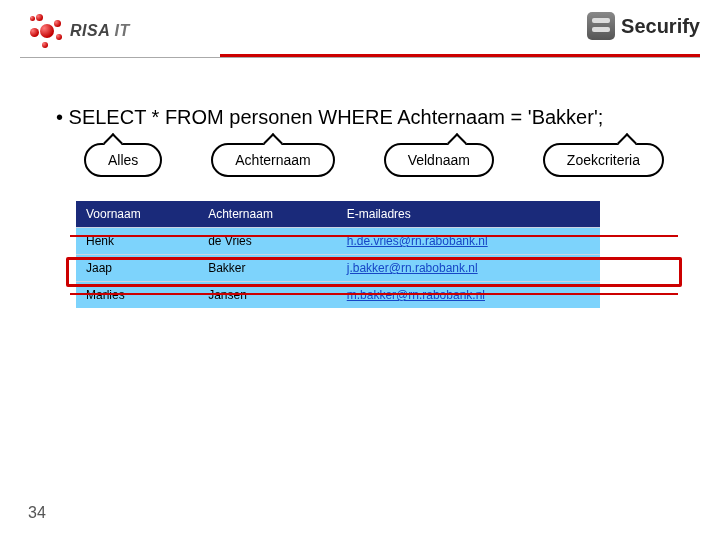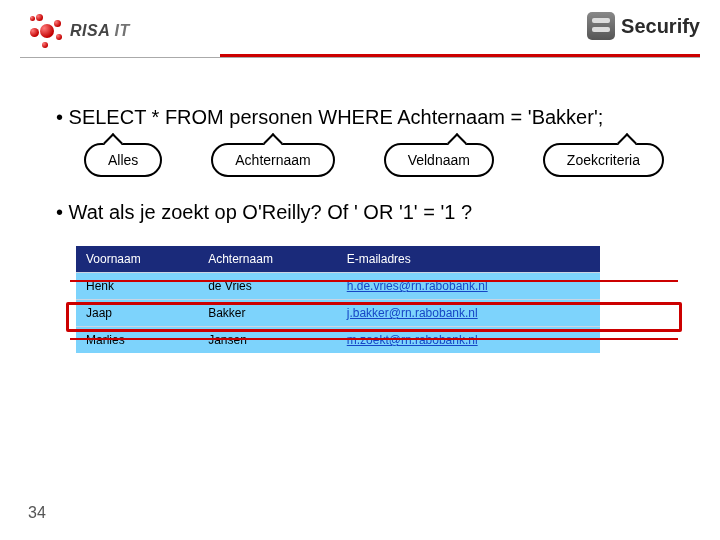--- a/index.html
+++ b/index.html
@@ -126,21 +126,20 @@
       <div class="tail"></div><span>Achternaam</span>
     </div>
     <div class="bubble t-right">
       <div class="tail"></div><span>Veldnaam</span>
     </div>
     <div class="bubble t-right">
       <div class="tail"></div><span>Zoekcriteria</span>
     </div>
   </div>
 
-  <div class="bullet">Wat als je zoekt op O'Reilly? Of ' OR '1' = '1 ?</div>
 
   <div class="tablewrap">
     <table>
       <tbody>
           <tr>
         <th>Voornaam</th>
         <th>Achternaam</th>
         <th>E-mailadres</th>
       </tr>
       <tr class="faded">
@@ -149,21 +148,21 @@
         <td><a>h.de.vries@rn.rabobank.nl</a></td>
       </tr>
       <tr>
         <td>Jaap</td>
         <td>Bakker</td>
         <td><a>j.bakker@rn.rabobank.nl</a></td>
       </tr>
       <tr class="faded">
         <td>Marlies</td>
         <td>Jansen</td>
-        <td><a>m.zoekt@rn.rabobank.nl</a></td>
+        <td><a>m.bakker@rn.rabobank.nl</a></td>
       </tr>
     </tbody>
       </table>
     <div class="strike1"></div>
     <div class="highlight-box"></div>
     <div class="strike2"></div>
   </div>
 </div>
 
 <div class="pagen">34</div>

